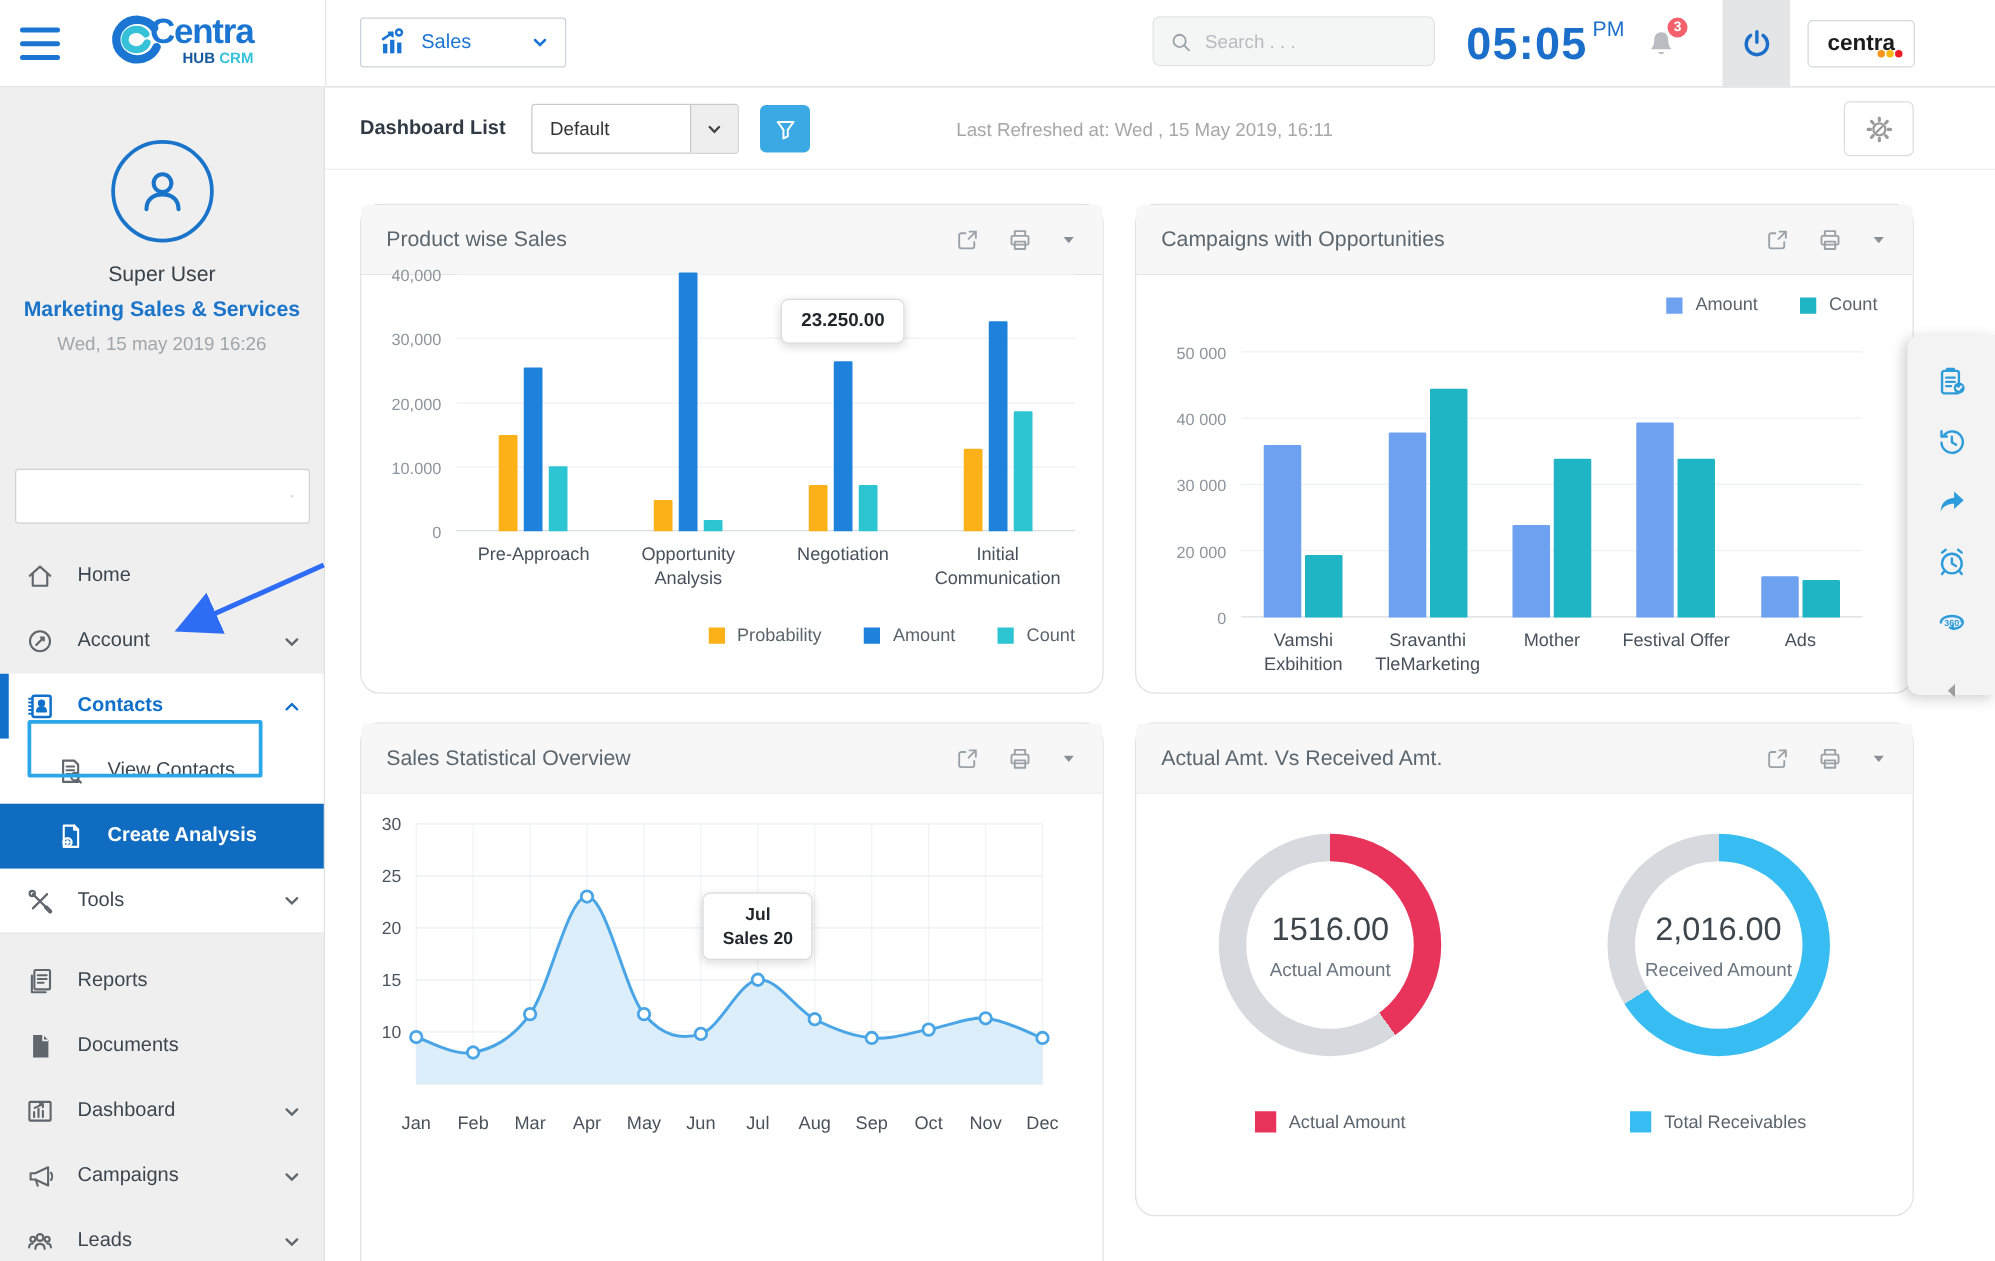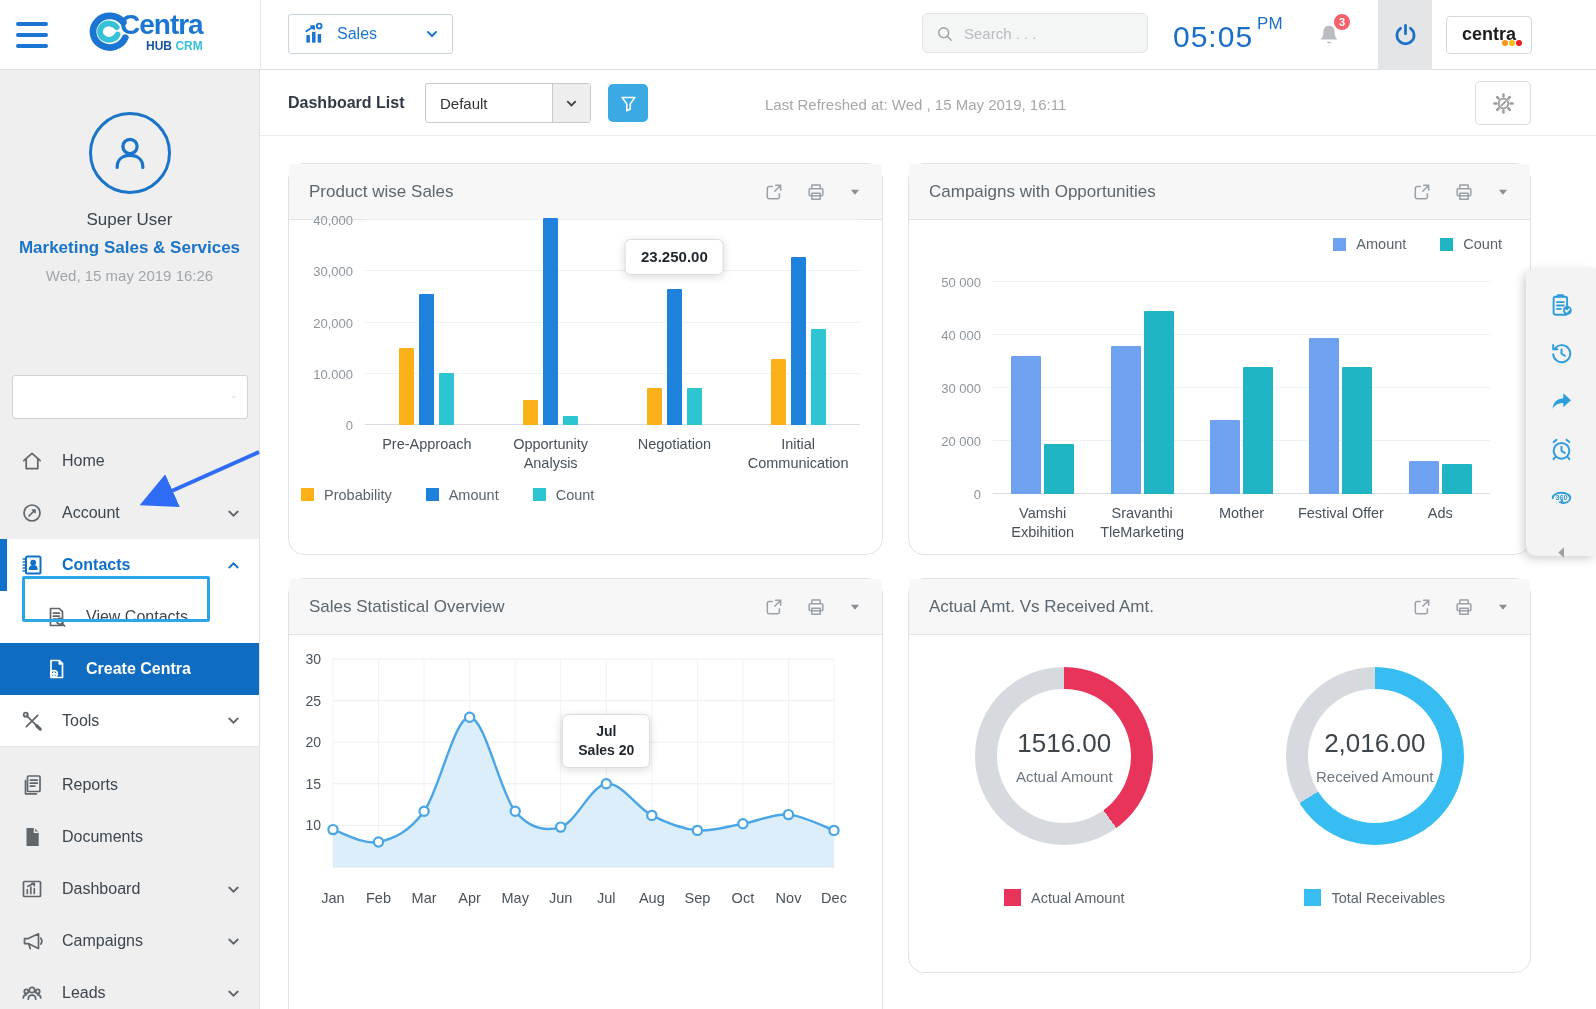--- a/index.html
+++ b/index.html
@@ -23,21 +23,21 @@
     padding:0 12px; cursor:pointer; }
   .module-select .mod-label { color:#1b75d2; font-size:16px; margin-left:10px; }
   .module-select .chev { margin-left:auto; width:16px; height:16px; color:#1b75d2; }
   .search-box { position:absolute; left:922px; top:13px; width:226px; height:40px; background:#f4f5f5;
     border:1px solid #e1e3e5; border-radius:6px; display:flex; align-items:center; padding:0 12px; }
   .search-box .ic { width:19px; height:19px; color:#9aa2a9; }
   .search-box input { border:none; outline:none; background:transparent; margin-left:10px;
     font-size:15px; color:#14532d; width:160px; font-family:inherit; }
   .search-box input::placeholder { color:#b7bcc1; }
   .clock { position:absolute; left:1173px; top:14px; color:#1b6fca; }
-  .clock .t { font-size:30px; letter-spacing:1px; }
+  .clock .t { font-size:36px; letter-spacing:1px;font-weight:bold; }
   .clock .p { font-size:17px; vertical-align:18px; margin-left:4px; }
   .bell-wrap { position:absolute; left:1316px; top:22px; width:26px; height:28px; cursor:pointer; }
   .bell-wrap .ic { width:26px; height:28px; color:#b9bdc1; }
   .badge { position:absolute; right:-10px; top:-10px; min-width:20px; height:20px; background:#f4606b;
     border:2px solid #fff; border-radius:50%; color:#fff; font-size:11px; font-weight:bold;
     display:flex; align-items:center; justify-content:center; }
   .power-col { position:absolute; left:1378px; top:0; width:54px; height:70px; background:#e4e5e6;
     display:flex; align-items:center; justify-content:center; cursor:pointer; }
   .power-col .ic { width:27px; height:27px; color:#1b6fca; stroke-width:2.4; }
   .logo-box { position:absolute; left:1446px; top:16px; width:86px; height:38px; background:#fff;
@@ -125,21 +125,21 @@
   .bc-grid.base { background:#d9dde1; }
   .bc-ylab { position:absolute; font-size:13px; color:#8d959c; white-space:nowrap; }
   .bc-groups { position:absolute; left:0; right:0; top:0; bottom:0; display:flex; align-items:flex-end; }
   .bc-group { flex:1; display:flex; justify-content:center; align-items:flex-end; }
   .bc-bar { border-radius:1px 1px 0 0; }
   .bc-cats { display:flex; margin-top:10px; }
   .bc-cat { flex:1; text-align:center; font-size:14.5px; color:#47515b; white-space:pre-line; line-height:1.3; }
   .legend { display:flex; align-items:center; gap:34px; }
   .legend-item { display:flex; align-items:center; gap:10px; font-size:14.5px; color:#5a646d; }
   .legend-item i { width:13px; height:13px; display:block; }
-  .bc-legend-bottom { padding-right:22px; margin-top:14px; }
+  .bc-legend-bottom { justify-content:flex-end; padding-right:22px; margin-top:28px; }
   .bc-legend-top { position:absolute; top:16px; right:28px; }
   .tooltip { position:absolute; background:#fff; border:1px solid #dcdcdc; border-radius:6px;
     box-shadow:0 2px 8px rgba(0,0,0,.14); padding:7px 15px; font-size:15px; font-weight:bold;
     color:#1f262c; white-space:nowrap; text-align:center; z-index:5; line-height:1.35; }
 
   
   .lc { position:relative; margin:14px 0 0 14px; }
   .lc-tooltip { transform:translateX(-50%); font-size:14px; }
 
   
@@ -324,21 +324,21 @@
       </div>
       <div class="m-row white sub sub-selected">
         <span class="m-ic" style="color: rgb(255, 255, 255);">
           <svg viewBox="0 0 24 24" fill="none" stroke="currentColor" stroke-width="1.7" stroke-linecap="round" stroke-linejoin="round">
             <path d="M7 3.5 h8.3 l3.2 3.2 V20.5 H7 Z"></path>
             <path d="M15.3 3.5 v3.3 h3.2"></path>
             <circle cx="10" cy="16.8" r="3.3"></circle>
             <path d="M10 15.2 v3.2 M8.4 16.8 h3.2"></path>
           </svg>
         </span>
-        <span class="m-label">Create Centra</span>
+        <span class="m-label">Create Analysis</span>
       </div>
       <div class="m-row white group-end">
         <span class="m-ic">
           <svg viewBox="0 0 24 24" fill="none" stroke="currentColor" stroke-width="1.7" stroke-linecap="round" stroke-linejoin="round">
             <path d="M6.3 17.7 L17.7 6.3 M6.3 6.3 L17.7 17.7"></path>
             <circle cx="5.8" cy="5.8" r="2.1"></circle>
             <path d="M16.8 16.8 l3.4 3.4" stroke-width="3.2"></path>
           </svg>
         </span>
         <span class="m-label">Tools</span>

